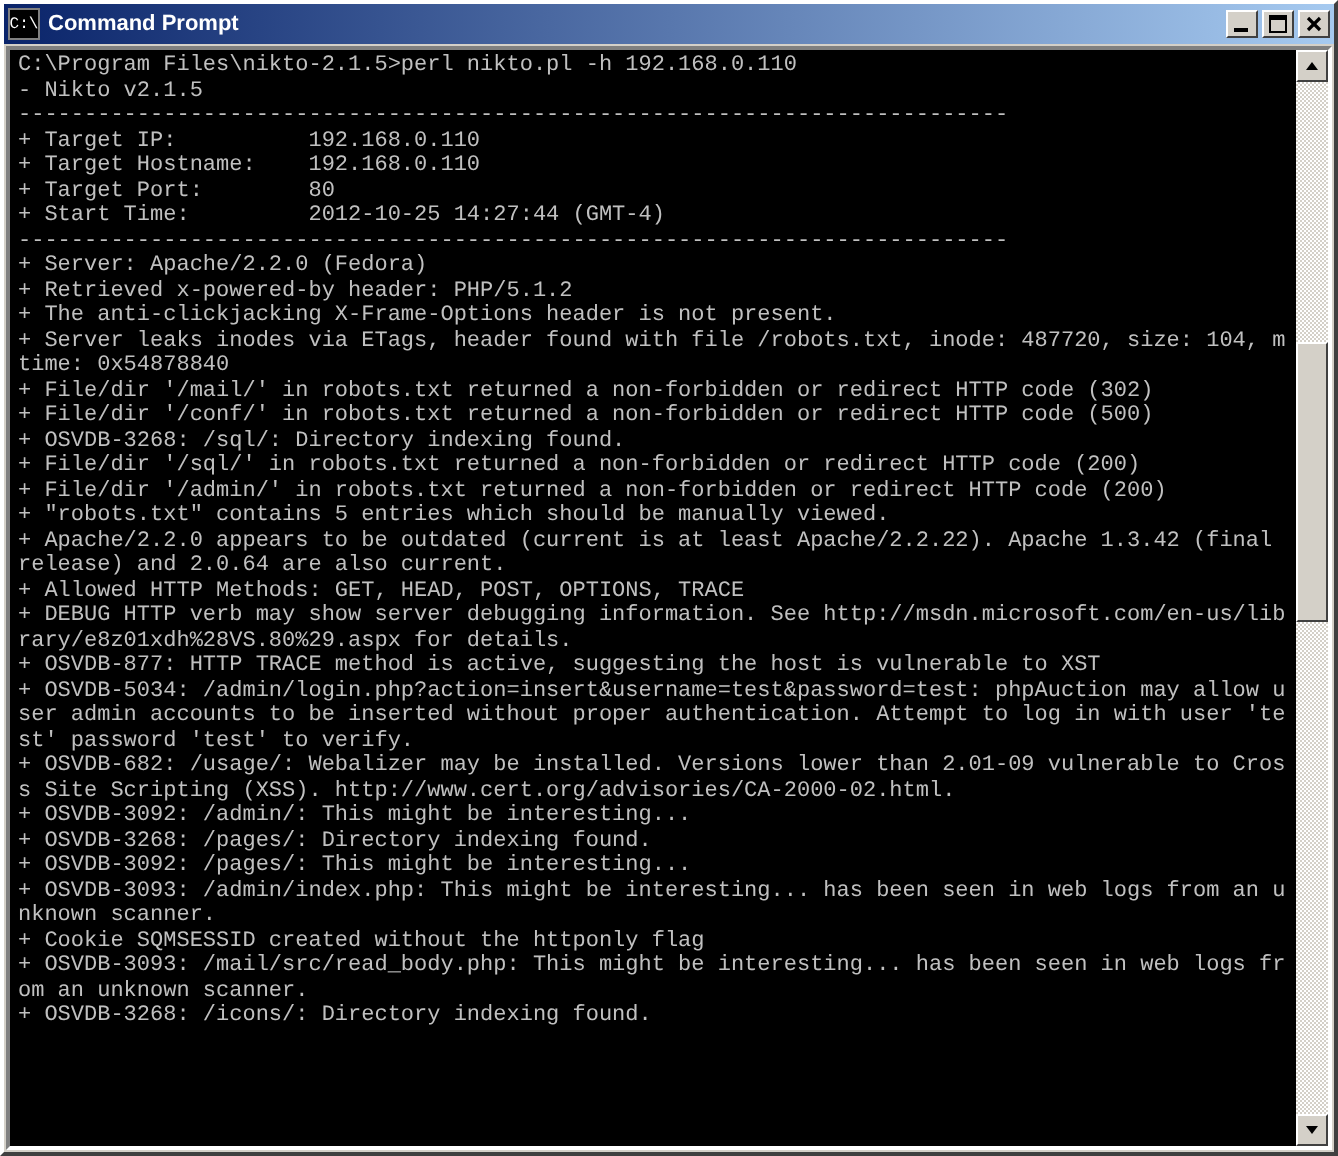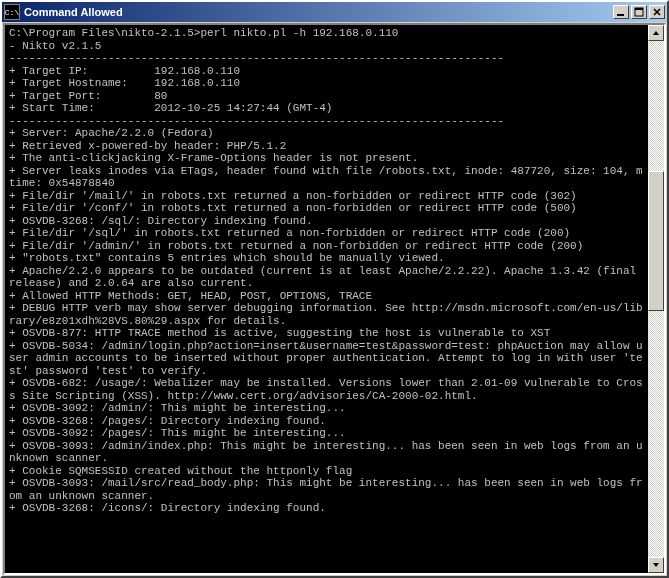--- a/index.html
+++ b/index.html
@@ -130,21 +130,21 @@
   }
 </style>
 </head>
 <body>
 
 <div class="window">
   <div class="titlebar">
     <div class="cmd-icon">
       <span>C:\</span>
     </div>
-    <div class="title">Command Allowed</div>
+    <div class="title">Command Prompt</div>
     <div class="window-controls">
       <div class="win-btn">
         <svg viewBox="0 0 10 10">
             <rect x="1" y="7" width="7" height="2" fill="#000"></rect>
           </svg>
       </div>
       <div class="win-btn">
         <svg viewBox="0 0 10 10">
             <rect x="1" y="1" width="8" height="8" fill="none" stroke="#000" stroke-width="1"></rect>
             <rect x="1" y="1" width="8" height="2" fill="#000"></rect>

